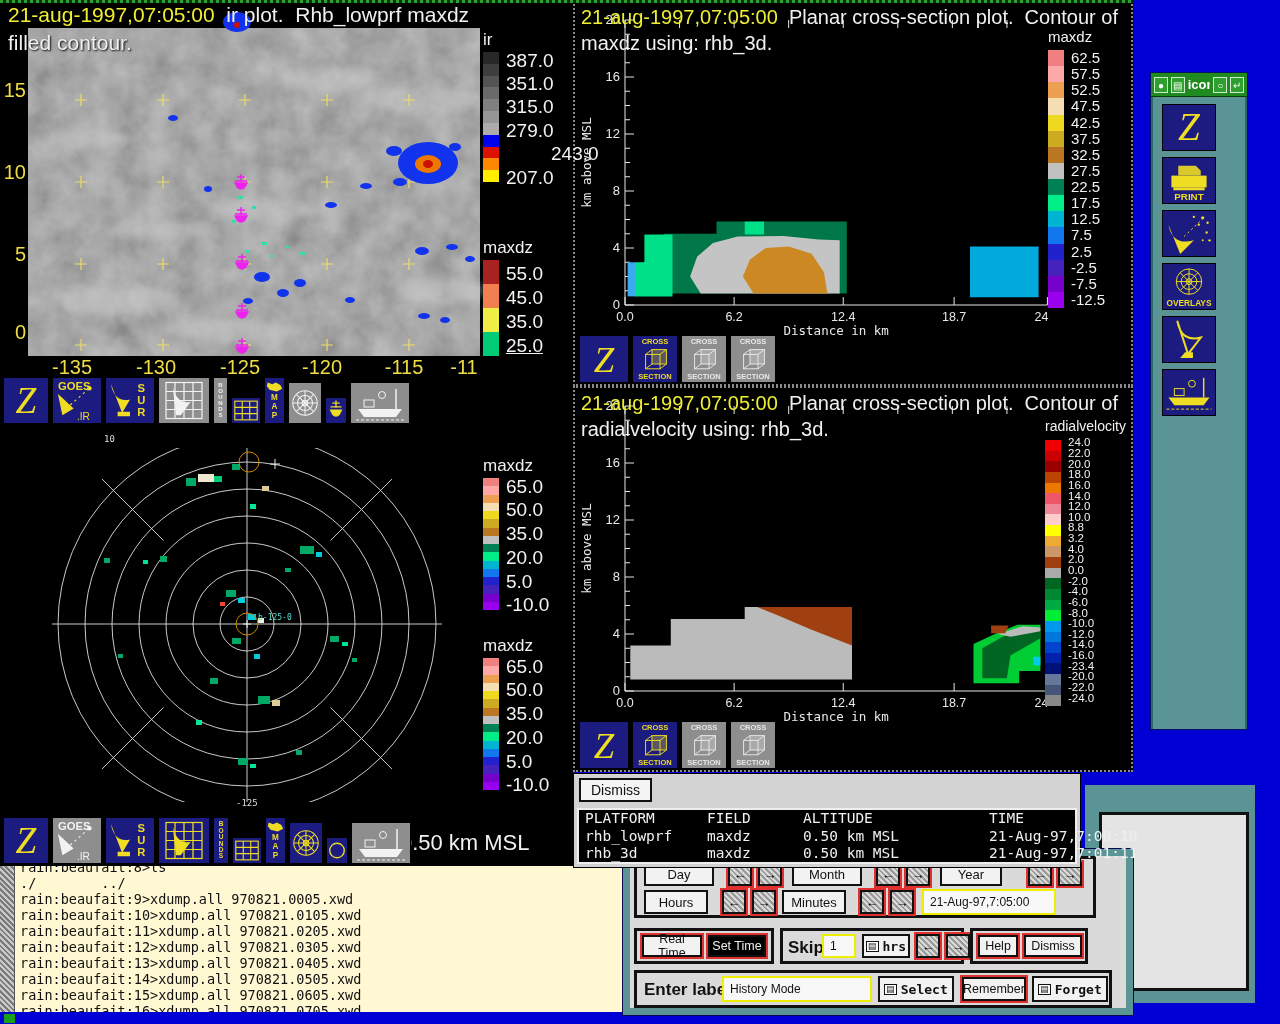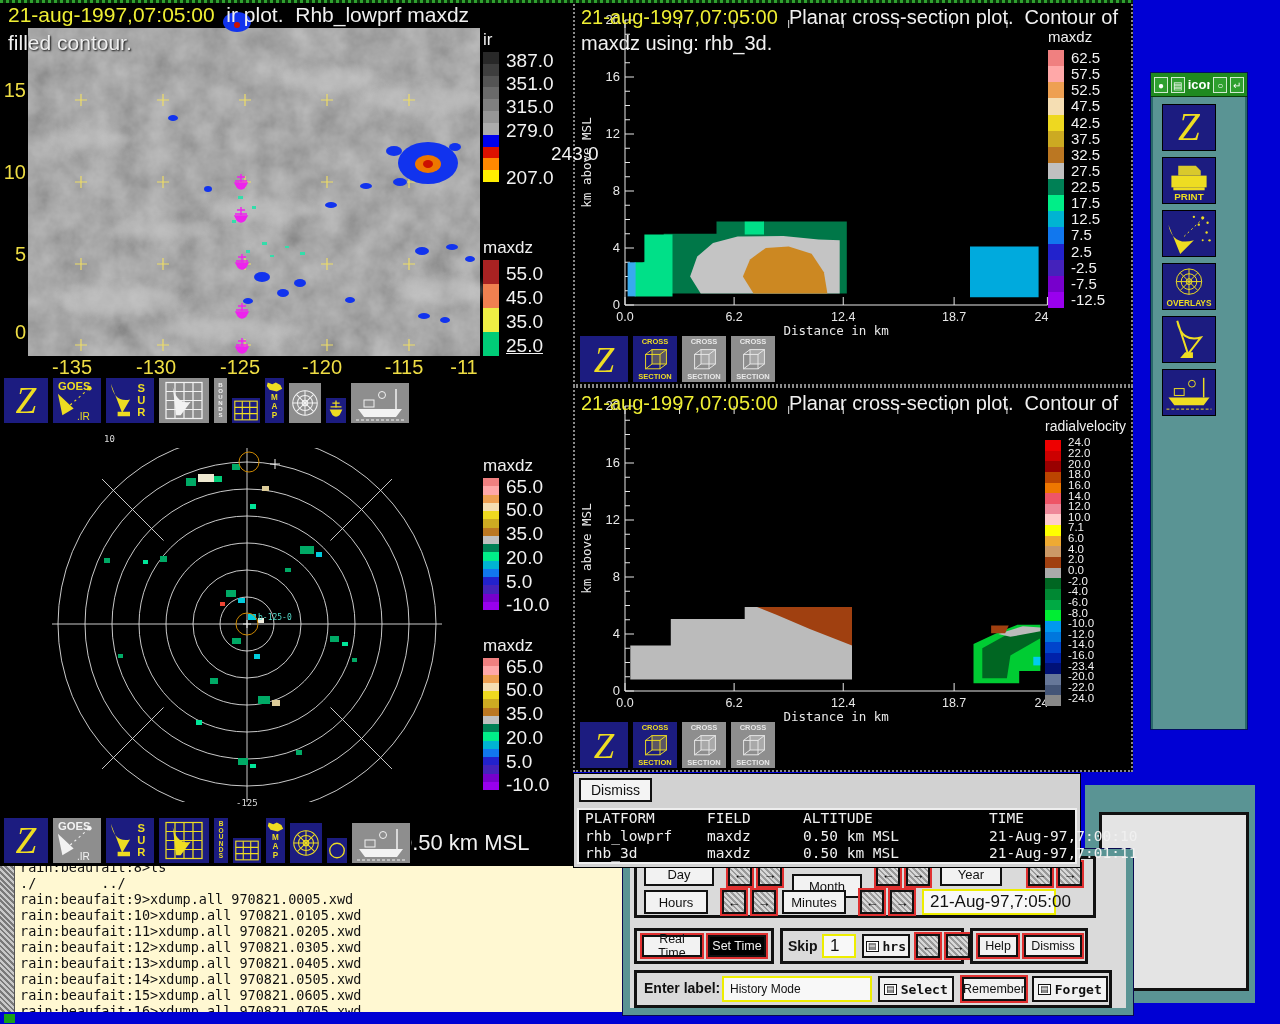--- a/index.html
+++ b/index.html
@@ -61,23 +61,23 @@
   #control-in{position:absolute;left:7px;top:7px;right:7px;bottom:7px;background:#DADADA;}
   .frame{position:absolute;border:3px solid #111;box-sizing:border-box;}
   .cbtn{position:absolute;background:#F2F2F2;border:2px solid #111;box-sizing:border-box;
         font-size:13px;color:#111;text-align:center;display:flex;align-items:center;justify-content:center;}
   .redged{box-shadow:0 0 0 2px #E03030;}
   .cbtn.dark{background:#000;color:#F0F0F0;}
   .arrbtn{position:absolute;width:24px;height:24px;border:2px solid #111;box-sizing:border-box;
      background:repeating-linear-gradient(45deg,#D8D8D8 0 2px,#9A9A9A 2px 4px);
      display:flex;align-items:center;justify-content:center;font-weight:bold;color:#000;font-size:13px;}
   .yfield{position:absolute;background:#F8F8F8;border:2px solid #EEEE00;box-sizing:border-box;
-     font-size:17px;color:#111;display:flex;align-items:center;padding-left:6px;
+     font-size:12px;color:#111;display:flex;align-items:center;padding-left:6px;
      font-family:"Liberation Sans",sans-serif;white-space:nowrap;}
-  .clabel{position:absolute;font-size:14px;font-weight:bold;color:#111;white-space:nowrap;}
+  .clabel{position:absolute;font-size:17px;font-weight:bold;color:#111;white-space:nowrap;}
   .menu-glyph{display:inline-block;border:1px solid #111;font-size:9px;line-height:9px;
      padding:0 1px;margin-right:4px;background:#fff;}
   .mono-b{font-family:"DejaVu Sans Mono",monospace;font-weight:bold;}
   
   #iconbar{position:absolute;left:1150px;top:72px;width:98px;height:658px;z-index:5;
      border:1px solid #041060;box-sizing:border-box;background:#5A9494;}
   #iconbar-title{position:absolute;left:0;top:0;right:0;height:24px;background:#1F8A1F;
      display:flex;align-items:center;gap:3px;padding:0 3px;box-sizing:border-box;
      border-bottom:1px solid #0A3A0A;}
   .tb-mini{width:16px;height:16px;border:1px solid #CFEACF;background:#2FA02F;color:#FFF;
@@ -739,20 +739,21 @@
           <text x="50" y="319" text-anchor="middle" fill="#E8E8E8" font-size="12.5" font-family="Liberation Sans,sans-serif">0.0</text>
           <text x="159.12" y="319" text-anchor="middle" fill="#E8E8E8" font-size="12.5" font-family="Liberation Sans,sans-serif">6.2</text>
           <text x="268.24" y="319" text-anchor="middle" fill="#E8E8E8" font-size="12.5" font-family="Liberation Sans,sans-serif">12.4</text>
           <text x="379.12" y="319" text-anchor="middle" fill="#E8E8E8" font-size="12.5" font-family="Liberation Sans,sans-serif">18.7</text>
           <text x="466.40000000000003" y="319" text-anchor="middle" fill="#E8E8E8" font-size="12.5" font-family="Liberation Sans,sans-serif">24</text>
           <text x="261.20000000000005" y="333" text-anchor="middle" fill="#E8E8E8" font-size="12.5" font-family="DejaVu Sans Mono,monospace">Distance in km</text>
           <text transform="rotate(-90)" x="-160.5" y="16" text-anchor="middle" fill="#E8E8E8" font-size="12.5" font-family="DejaVu Sans Mono,monospace">km above MSL</text>
         </svg>
       </div>
     <div class="title" style="left:6px;top:2px;font-size:20px;"><span class="ts">21-aug-1997,07:05:00</span><span class="tw">  Planar cross-section plot.  Contour of</span></div>
+    <div class="title tw" style="left:6px;top:28px;font-size:20px;">radialvelocity using: rhb_3d.</div>
     <div class="colorbar cb-tiny" style="left:470px;top:30px;">
       <div class="cb-label">radialvelocity</div>
     <div class="cb-bar" style="height: 266px;">
           <div style="background: rgb(238, 0, 0);"></div>
           <div style="background: rgb(204, 0, 0);"></div>
           <div style="background: rgb(153, 0, 0);"></div>
           <div style="background: rgb(187, 68, 0);"></div>
           <div style="background: rgb(238, 119, 0);"></div>
           <div style="background: rgb(238, 85, 102);"></div>
           <div style="background: rgb(238, 136, 153);"></div>
@@ -776,22 +777,22 @@
           <div style="background: rgb(136, 136, 136);"></div>
         </div>
         <div class="cb-val" style="top: 18.32px;">24.0</div>
         <div class="cb-val" style="top: 28.96px;">22.0</div>
         <div class="cb-val" style="top: 39.6px;">20.0</div>
         <div class="cb-val" style="top: 50.24px;">18.0</div>
         <div class="cb-val" style="top: 60.88px;">16.0</div>
         <div class="cb-val" style="top: 71.52px;">14.0</div>
         <div class="cb-val" style="top: 82.16px;">12.0</div>
         <div class="cb-val" style="top: 92.8px; text-align: right;">10.0</div>
-        <div class="cb-val" style="top: 103.44px;">7.1</div>
-        <div class="cb-val" style="top: 114.08px;">6.0</div>
+        <div class="cb-val" style="top: 103.44px;">8.8</div>
+        <div class="cb-val" style="top: 114.08px;">3.2</div>
         <div class="cb-val" style="top: 124.72px;">4.0</div>
         <div class="cb-val" style="top: 135.36px;">2.0</div>
         <div class="cb-val" style="top: 146px;">0.0</div>
         <div class="cb-val" style="top: 156.64px;">-2.0</div>
         <div class="cb-val" style="top: 167.28px;">-4.0</div>
         <div class="cb-val" style="top: 177.92px;">-6.0</div>
         <div class="cb-val" style="top: 188.56px;">-8.0</div>
         <div class="cb-val" style="top: 199.2px;">-10.0</div>
         <div class="cb-val" style="top: 209.84px;">-12.0</div>
         <div class="cb-val" style="top: 220.48px;">-14.0</div>
@@ -845,21 +846,21 @@
     <div class="inner"></div>
   </div>
 
   <div id="control">
     <div id="control-in">
       <div class="frame" style="left:4px;top:0;width:462px;height:62px;"></div>
 
       <div class="cbtn" style="left:14px;top:6px;width:70px;height:24px;">Day</div>
       <div class="arrbtn redged" style="left:98px;top:6px;">←</div>
       <div class="arrbtn redged" style="left:128px;top:6px;">→</div>
-      <div class="cbtn" style="left:162px;top:18px;width:70px;height:24px;">Month</div>
+      <div class="cbtn" style="left:162px;top:6px;width:70px;height:24px;">Month</div>
       <div class="arrbtn redged" style="left:246px;top:6px;">←</div>
       <div class="arrbtn redged" style="left:276px;top:6px;">→</div>
       <div class="cbtn" style="left:310px;top:6px;width:62px;height:24px;">Year</div>
       <div class="arrbtn redged" style="left:398px;top:6px;">←</div>
       <div class="arrbtn redged" style="left:428px;top:6px;">→</div>
 
       <div class="cbtn" style="left:14px;top:34px;width:64px;height:24px;">Hours</div>
       <div class="arrbtn redged" style="left:92px;top:34px;">←</div>
       <div class="arrbtn redged" style="left:122px;top:34px;">→</div>
       <div class="cbtn" style="left:152px;top:34px;width:64px;height:24px;">Minutes</div>

